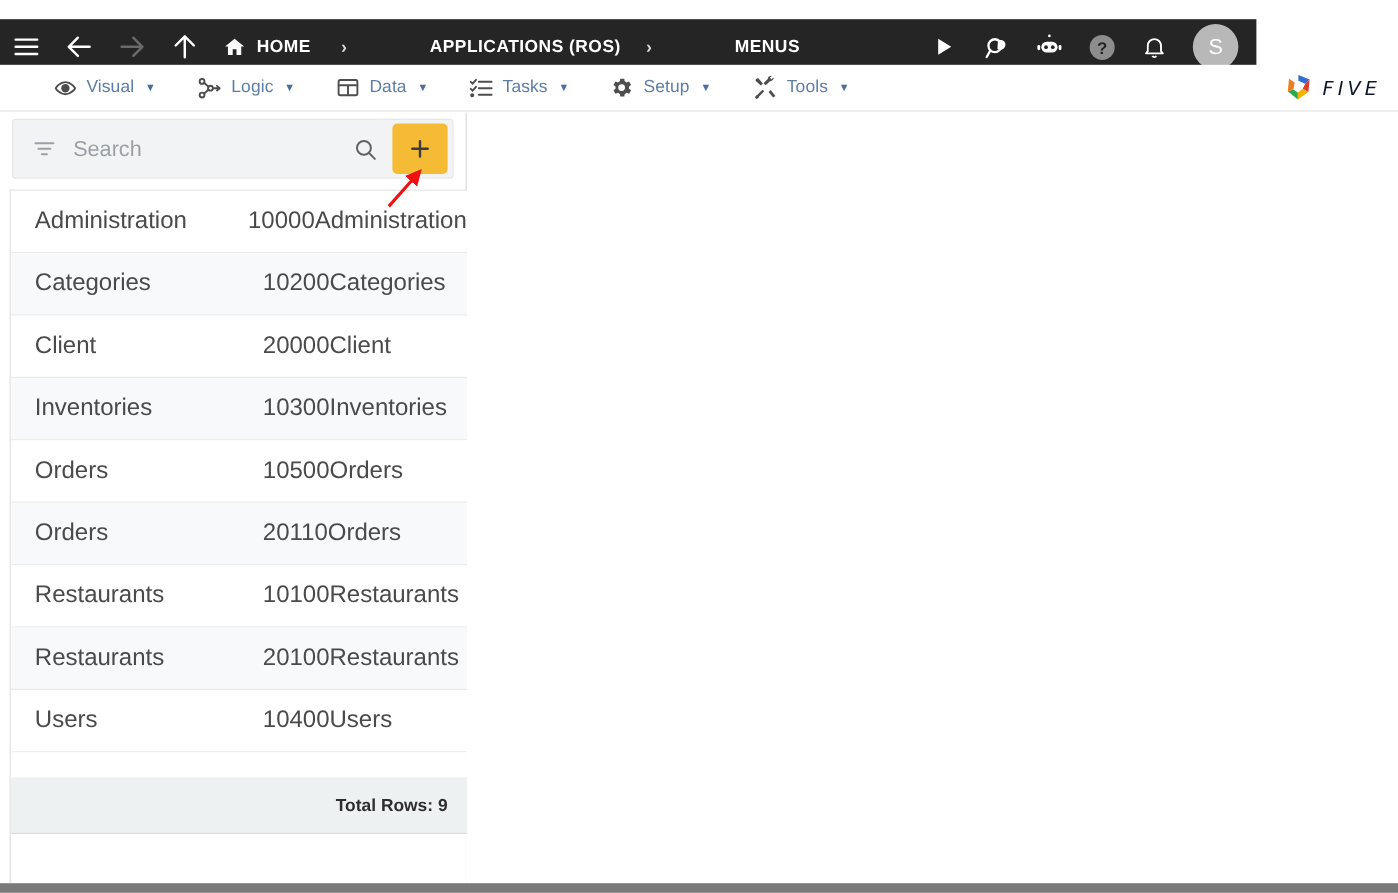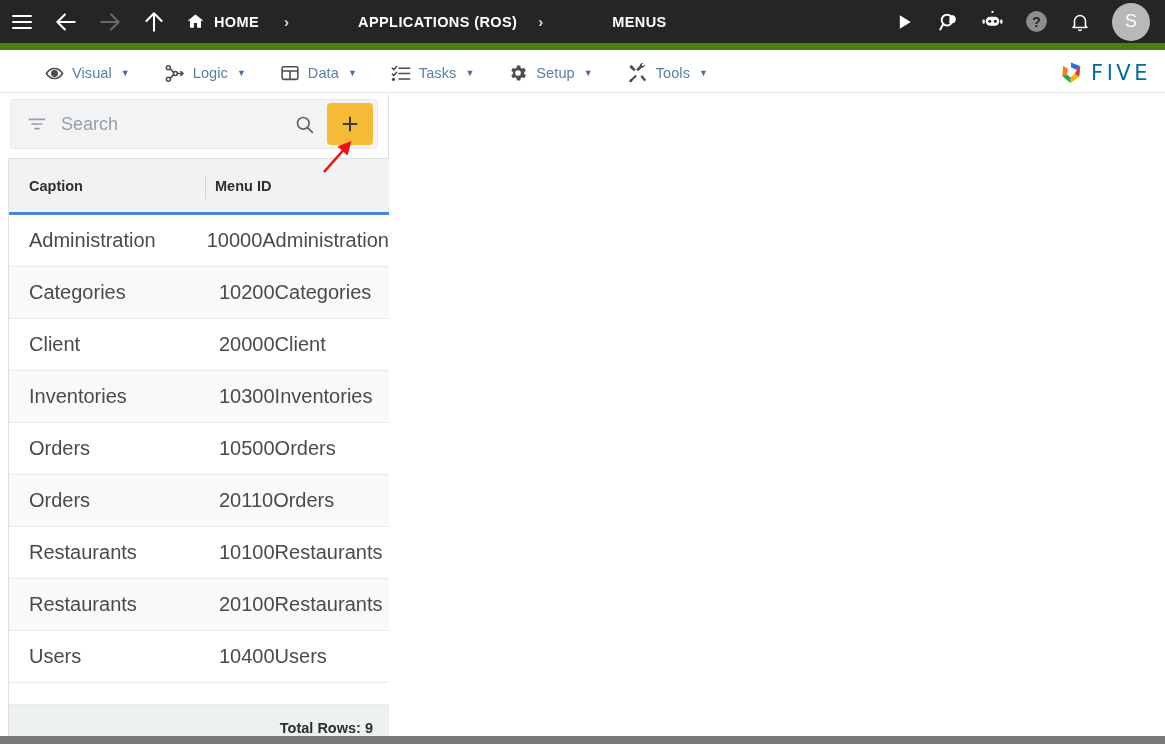--- a/index.html
+++ b/index.html
@@ -5,25 +5,25 @@
   * { box-sizing: border-box; margin: 0; padding: 0; }
   html, body {
     width: 1165px; height: 744px;
     font-family: "Liberation Sans", sans-serif;
     background: #ffffff;
     overflow: hidden;
   }
 
   
   #topbar {
-    position: absolute; left: 0; top: 0;
-    width: 1165px; height: 50px;
+    position: absolute; left: 0; top: 16px;
+    width: 1047px; height: 50px;
     background: #252525;
     display: flex; align-items: center;
-    border-bottom: 7px solid #4d7c0f;
+    border-bottom: 4px solid #4d7c0f;
   }
   #topbar-left { display: flex; align-items: center; height: 100%; }
   .tb-icon {
     width: 44px; height: 50px;
     display: flex; align-items: center; justify-content: center;
     color: #ffffff;
   }
   .tb-icon.disabled { color: #6a6a6a; }
   .tb-icon svg { display: block; }
 
@@ -78,22 +78,22 @@
     font-size: 9px; color: #4a6f9e; margin-left: 1px;
     line-height: 1;
   }
   .menu-ico { color: #4d4d4d; display: flex; align-items: center; }
 
   #brand {
     margin-left: auto; display: flex; align-items: center;
     gap: 7px; padding-right: 14px;
   }
   #brand-text {
-    font-size: 21px; letter-spacing: 3.5px; color: #0369a1;
-    font-family: "DejaVu Sans", sans-serif; font-weight: 400;
+    font-size: 16px; letter-spacing: 3.5px; color: #0f172a;
+    font-family: "DejaVu Sans", sans-serif; font-weight: 400; font-style: italic;
   }
 
   
   #panel {
     position: absolute; left: 0; top: 94px;
     width: 389px; height: 650px;
     background: #ffffff;
     border-right: 1px solid #dcdcdc;
   }
 
@@ -368,25 +368,20 @@
       </svg>
     </span>
     <button id="add-button">
       <svg width="22" height="22" viewBox="0 0 24 24" fill="none" stroke="currentColor" stroke-width="2.2" stroke-linecap="round">
         <path d="M12 5v14M5 12h14"></path>
       </svg>
     </button>
   </div>
 
   <div id="table-wrap">
-    <div id="thead">
-      <span class="th caption">Caption</span>
-      <span id="th-divider"></span>
-      <span class="th menuid">Menu ID</span>
-    </div>
 
     <div id="tbody">
         <div class="row odd">
           <span class="cell-caption">Administration</span>
           <span class="cell-menuid">10000Administration</span>
         </div>
         <div class="row even">
           <span class="cell-caption">Categories</span>
           <span class="cell-menuid">10200Categories</span>
         </div>

